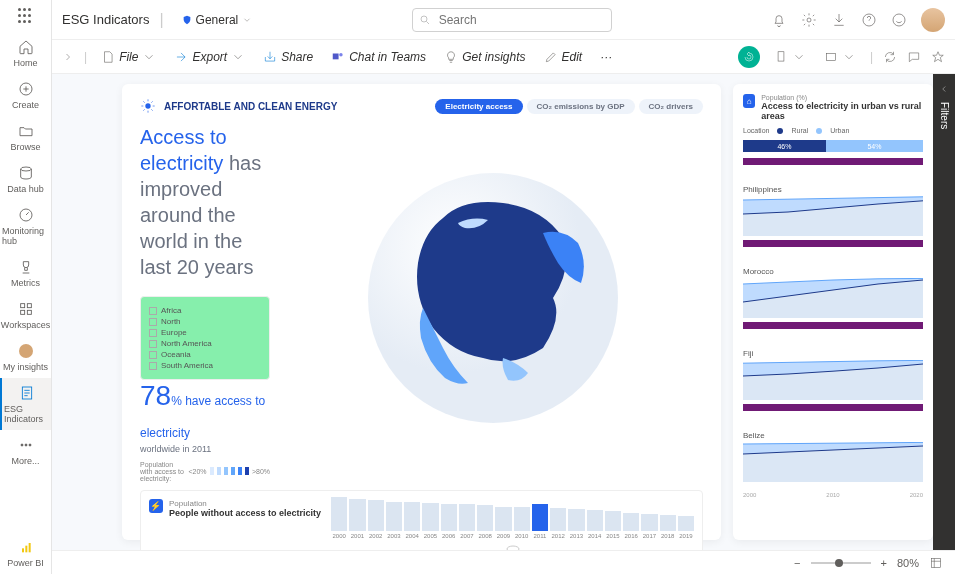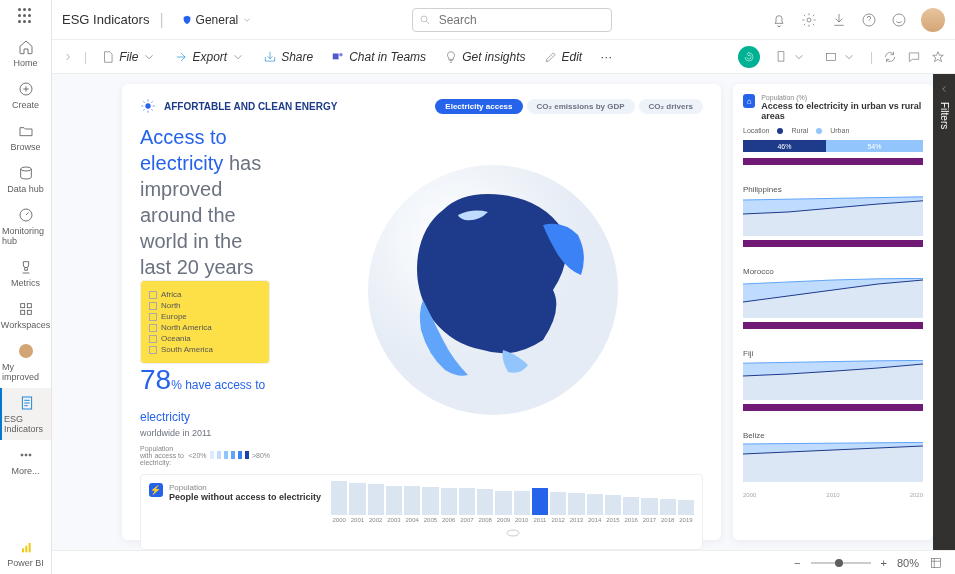--- a/index.html
+++ b/index.html
@@ -33,21 +33,21 @@
 .leftcard { flex: 1; background: #fff; border-radius: 6px; box-shadow: 0 2px 8px rgba(0,0,0,0.06); padding: 14px 18px; display: flex; flex-direction: column; position: relative; }
 .cardhead { display: flex; align-items: center; gap: 8px; font-size: 10px; color: #1e3a8a; font-weight: 600; }
 .cardhead .sun { width: 16px; height: 16px; }
 .pills { margin-left: auto; display: flex; gap: 4px; }
 .pill { font-size: 8px; padding: 3px 10px; border-radius: 10px; background: #eef3fa; color: #6b7280; cursor: pointer; }
 .pill.active { background: #2563eb; color: #fff; }
 .headline { font-size: 20px; color: #6b7280; margin-top: 10px; line-height: 1.3; max-width: 200px; }
 .headline .hl { color: #2563eb; }
 .mainrow { display: flex; flex: 1; gap: 12px; }
 .leftcol { width: 130px; display: flex; flex-direction: column; }
-.legendbox { background: #fde047; border: 1px solid #eee; border-radius: 4px; padding: 8px; font-size: 8px; color: #555; margin-top: 0; }
+.legendbox { background: #86efac; border: 1px solid #eee; border-radius: 4px; padding: 8px; font-size: 8px; color: #555; margin-top: 16px; }
 .legendbox div { display: flex; align-items: center; gap: 4px; padding: 1px 0; }
 .legendbox .cb { width: 8px; height: 8px; border: 1px solid #aaa; }
 .bignum { margin-top: auto; font-size: 28px; color: #2563eb; font-weight: 300; }
 .bignum .pct { font-size: 12px; }
 .bignum .sub { font-size: 9px; color: #6b7280; display: block; line-height: 1.2; }
 .globe { flex: 1; display: flex; align-items: center; justify-content: center; position: relative; }
 .globe svg { width: 260px; height: 260px; }
 .scale { font-size: 7px; color: #888; display: flex; align-items: center; gap: 3px; margin-top: 6px; }
 .scale .sq { width: 10px; height: 8px; }
 .bottomcard { background: #fff; border: 1px solid #eee; border-radius: 4px; padding: 8px; margin-top: 8px; display: flex; gap: 10px; }
@@ -153,21 +153,21 @@
             <rect x="4" y="14" width="6" height="6"></rect>
             <rect x="14" y="14" width="6" height="6"></rect>
           </svg>
         </div>
         <span>Workspaces</span>
       </div>
     <div class="rail-item">
         <div class="ico">
           <div style="width:14px;height:14px;border-radius:50%;background:#d4a574"></div>
         </div>
-        <span>My improved</span>
+        <span>My insights</span>
       </div>
     <div class="rail-item active">
         <div class="ico">
           <svg viewBox="0 0 24 24">
             <rect x="5" y="3" width="14" height="18"></rect>
             <path d="M8 8h8M8 12h8M8 16h5"></path>
           </svg>
         </div>
         <span>ESG Indicators</span>
       </div>

